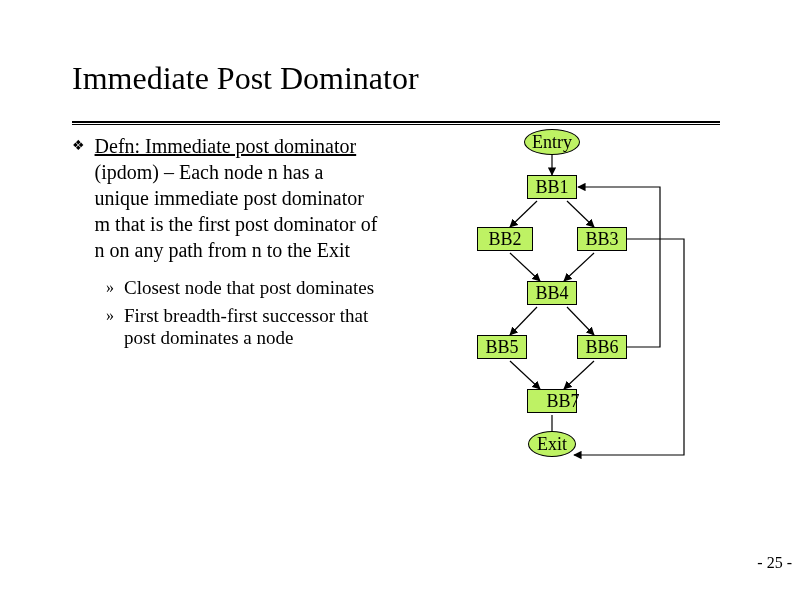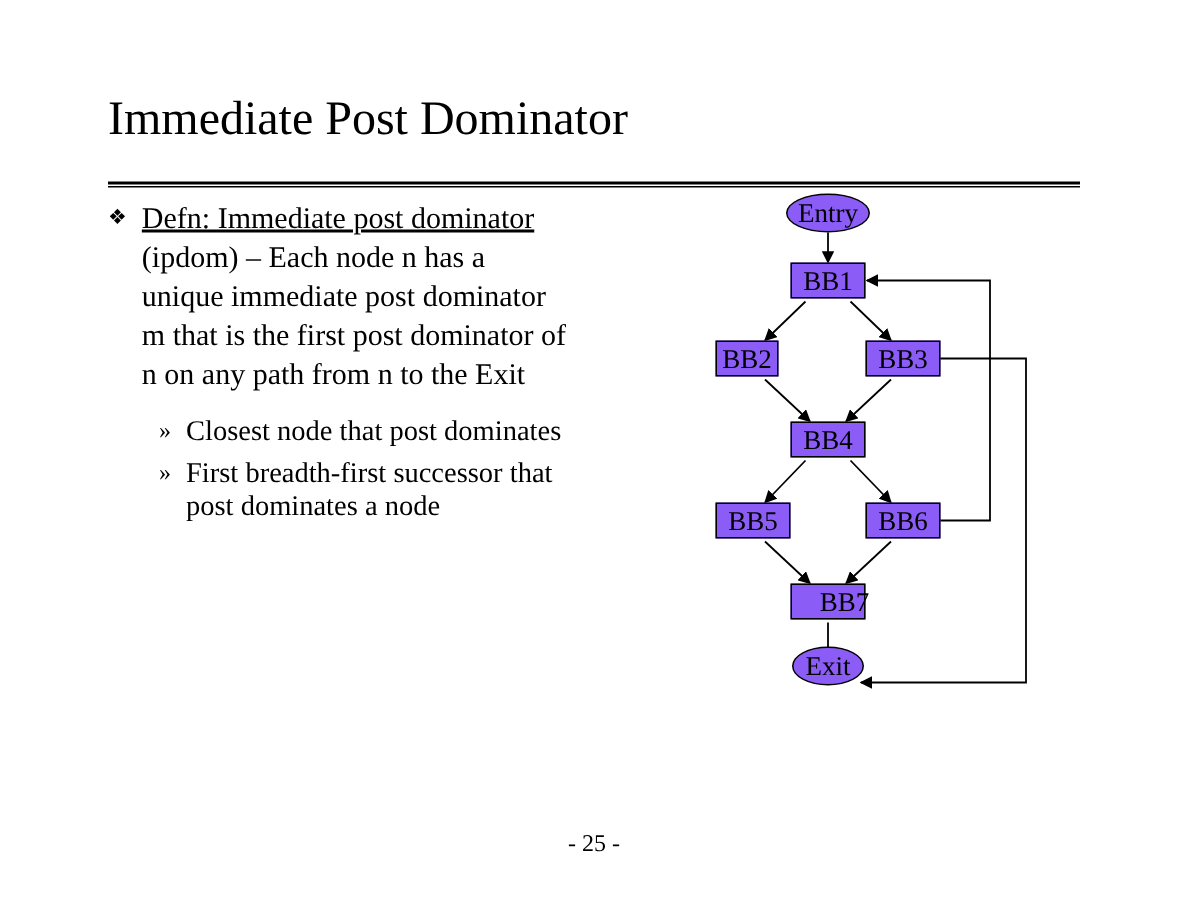--- a/index.html
+++ b/index.html
@@ -73,36 +73,36 @@
   }
   .diagram {
     position: relative;
     width: 300px;
     height: 380px;
     font-size: 18px;
   }
   .node {
     position: absolute;
     border: 1.5px solid #000;
-    background: #8b5cf6;
+    background: #bef264;
     text-align: center;
     display: flex;
     align-items: center;
     justify-content: center;
     padding: 2px 10px;
     height: 24px;
     white-space: nowrap;
   }
   .node.oval { border-radius: 50%; height: 26px; padding: 2px 14px; }
   .footer {
     position: absolute;
     left: 0;
     right: 0;
     bottom: 40px;
-    text-align: center;
+    text-align: right;
     font-size: 16px;
   }
   svg.edges {
     position: absolute;
     left: 0; top: 0;
     width: 300px;
     height: 380px;
     pointer-events: none;
   }
 </style>
@@ -167,21 +167,21 @@
 
         <path d="M 222 114 L 282 114 L 282 330 L 172 330" fill="none" stroke="#000" stroke-width="1.2" marker-end="url(#arr)"></path>
       </svg>
 
       <div class="node oval" style="left:122px; top:4px; width:56px;">
           <span>Entry</span>
         </div>
       <div class="node" style="left:125px; top:50px; width:50px;text-align:center;">
           <span>BB1</span>
         </div>
-      <div class="node" style="left:75px; top:102px; width:42px;">
+      <div class="node" style="left:75px; top:102px; width:56px;">
           <span>BB2</span>
         </div>
       <div class="node" style="left:175px; top:102px; width:50px;">
           <span>BB3</span>
         </div>
       <div class="node" style="left:125px; top:156px; width:50px;text-align:right;">
           <span>BB4</span>
         </div>
       <div class="node" style="left:75px; top:210px; width:50px;">
           <span>BB5</span>

